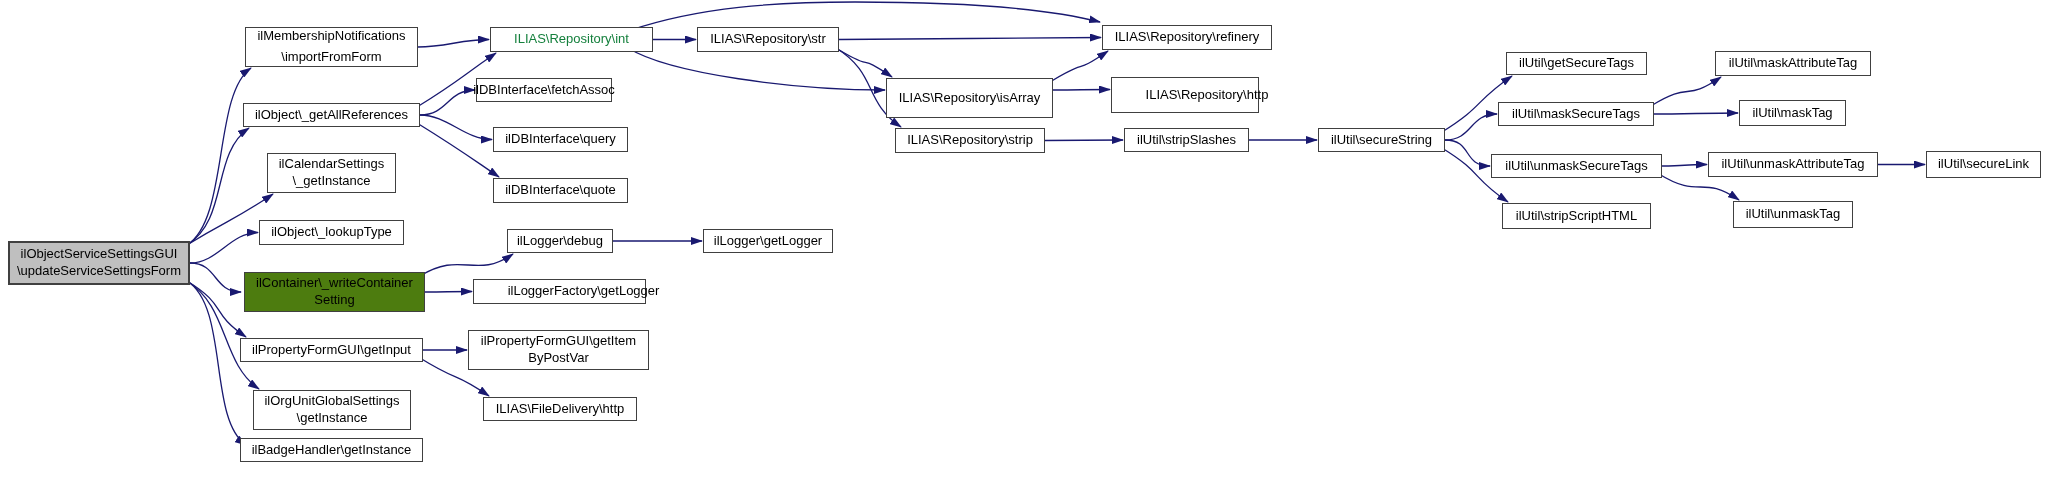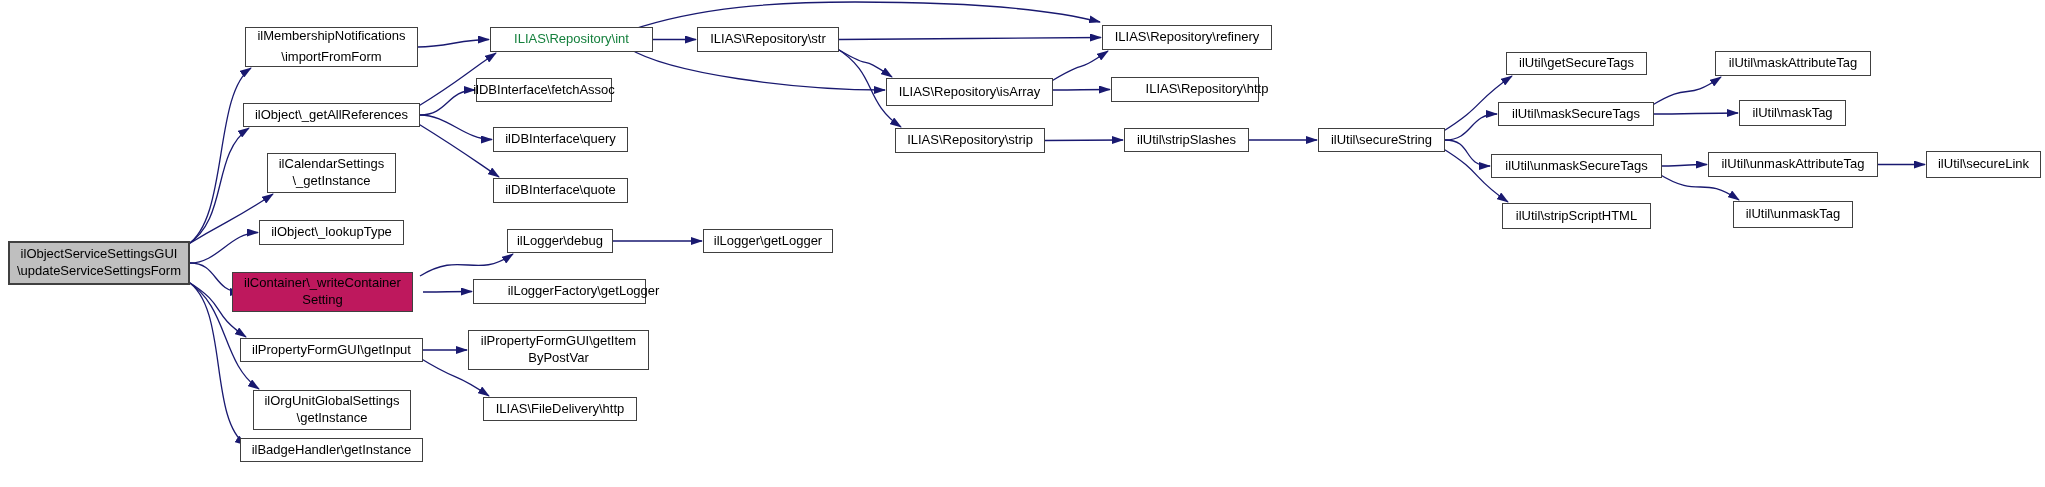--- a/index.html
+++ b/index.html
@@ -108,21 +108,21 @@
       <div class="node" style="left: 243px; top: 103px; width: 177px; height: 24px; background: rgb(255, 255, 255); border-color: rgb(64, 64, 64); color: rgb(0, 0, 0);">
         <div class="label-line">ilObject\_getAllReferences</div>
       </div>
       <div class="node" style="left: 267px; top: 153px; width: 129px; height: 40px; background: rgb(255, 255, 255); border-color: rgb(64, 64, 64); color: rgb(0, 0, 0);">
         <div class="label-line">ilCalendarSettings</div>
         <div class="label-line">\_getInstance</div>
       </div>
       <div class="node" style="left: 259px; top: 220px; width: 145px; height: 25px; background: rgb(255, 255, 255); border-color: rgb(64, 64, 64); color: rgb(0, 0, 0);">
         <div class="label-line">ilObject\_lookupType</div>
       </div>
-      <div class="node" style="left: 232px; top: 272px; width: 181px; height: 40px; background: #be185d; border-color: rgb(64, 64, 64); color: rgb(0, 0, 0);">
+      <div class="node" style="left: 244px; top: 272px; width: 181px; height: 40px; background: #4d7c0f; border-color: rgb(64, 64, 64); color: rgb(0, 0, 0);">
         <div class="label-line">ilContainer\_writeContainer</div>
         <div class="label-line">Setting</div>
       </div>
       <div class="node" style="left: 240px; top: 338px; width: 183px; height: 24px; background: rgb(255, 255, 255); border-color: rgb(64, 64, 64); color: rgb(0, 0, 0);">
         <div class="label-line">ilPropertyFormGUI\getInput</div>
       </div>
       <div class="node" style="left: 253px; top: 390px; width: 158px; height: 40px; background: rgb(255, 255, 255); border-color: rgb(64, 64, 64); color: rgb(0, 0, 0);">
         <div class="label-line">ilOrgUnitGlobalSettings</div>
         <div class="label-line">\getInstance</div>
       </div>
@@ -153,30 +153,30 @@
       </div>
       <div class="node" style="left: 483px; top: 397px; width: 154px; height: 24px; background: rgb(255, 255, 255); border-color: rgb(64, 64, 64); color: rgb(0, 0, 0);">
         <div class="label-line">ILIAS\FileDelivery\http</div>
       </div>
       <div class="node" style="left: 697px; top: 27px; width: 142px; height: 25px; background: rgb(255, 255, 255); border-color: rgb(64, 64, 64); color: rgb(0, 0, 0);">
         <div class="label-line">ILIAS\Repository\str</div>
       </div>
       <div class="node" style="left: 703px; top: 229px; width: 130px; height: 24px; background: rgb(255, 255, 255); border-color: rgb(64, 64, 64); color: rgb(0, 0, 0);">
         <div class="label-line">ilLogger\getLogger</div>
       </div>
-      <div class="node" style="left: 886px; top: 78px; width: 167px; height: 28px; background: rgb(255, 255, 255); border-color: rgb(64, 64, 64); color: rgb(0, 0, 0);">
+      <div class="node" style="left: 886px; top: 78px; width: 167px; height: 40px; background: rgb(255, 255, 255); border-color: rgb(64, 64, 64); color: rgb(0, 0, 0);">
         <div class="label-line">ILIAS\Repository\isArray</div>
       </div>
       <div class="node" style="left: 895px; top: 128px; width: 150px; height: 25px; background: rgb(255, 255, 255); border-color: rgb(64, 64, 64); color: rgb(0, 0, 0);">
         <div class="label-line">ILIAS\Repository\strip</div>
       </div>
       <div class="node" style="left: 1102px; top: 25px; width: 170px; height: 25px; background: rgb(255, 255, 255); border-color: rgb(64, 64, 64); color: rgb(0, 0, 0);">
         <div class="label-line">ILIAS\Repository\refinery</div>
       </div>
-      <div class="node" style="left: 1111px; top: 77px; width: 148px; height: 25px; background: rgb(255, 255, 255); border-color: rgb(64, 64, 64); color: rgb(0, 0, 0); padding-left: 44px;">
+      <div class="node" style="left: 1111px; top: 77px; width: 148px; height: 36px; background: rgb(255, 255, 255); border-color: rgb(64, 64, 64); color: rgb(0, 0, 0); padding-left: 44px;">
         <div class="label-line">ILIAS\Repository\http</div>
       </div>
       <div class="node" style="left: 1124px; top: 128px; width: 125px; height: 24px; background: rgb(255, 255, 255); border-color: rgb(64, 64, 64); color: rgb(0, 0, 0);">
         <div class="label-line">ilUtil\stripSlashes</div>
       </div>
       <div class="node" style="left: 1318px; top: 128px; width: 127px; height: 24px; background: rgb(255, 255, 255); border-color: rgb(64, 64, 64); color: rgb(0, 0, 0);">
         <div class="label-line">ilUtil\secureString</div>
       </div>
       <div class="node" style="left: 1506px; top: 52px; width: 141px; height: 23px; background: rgb(255, 255, 255); border-color: rgb(64, 64, 64); color: rgb(0, 0, 0);">
         <div class="label-line">ilUtil\getSecureTags</div>

